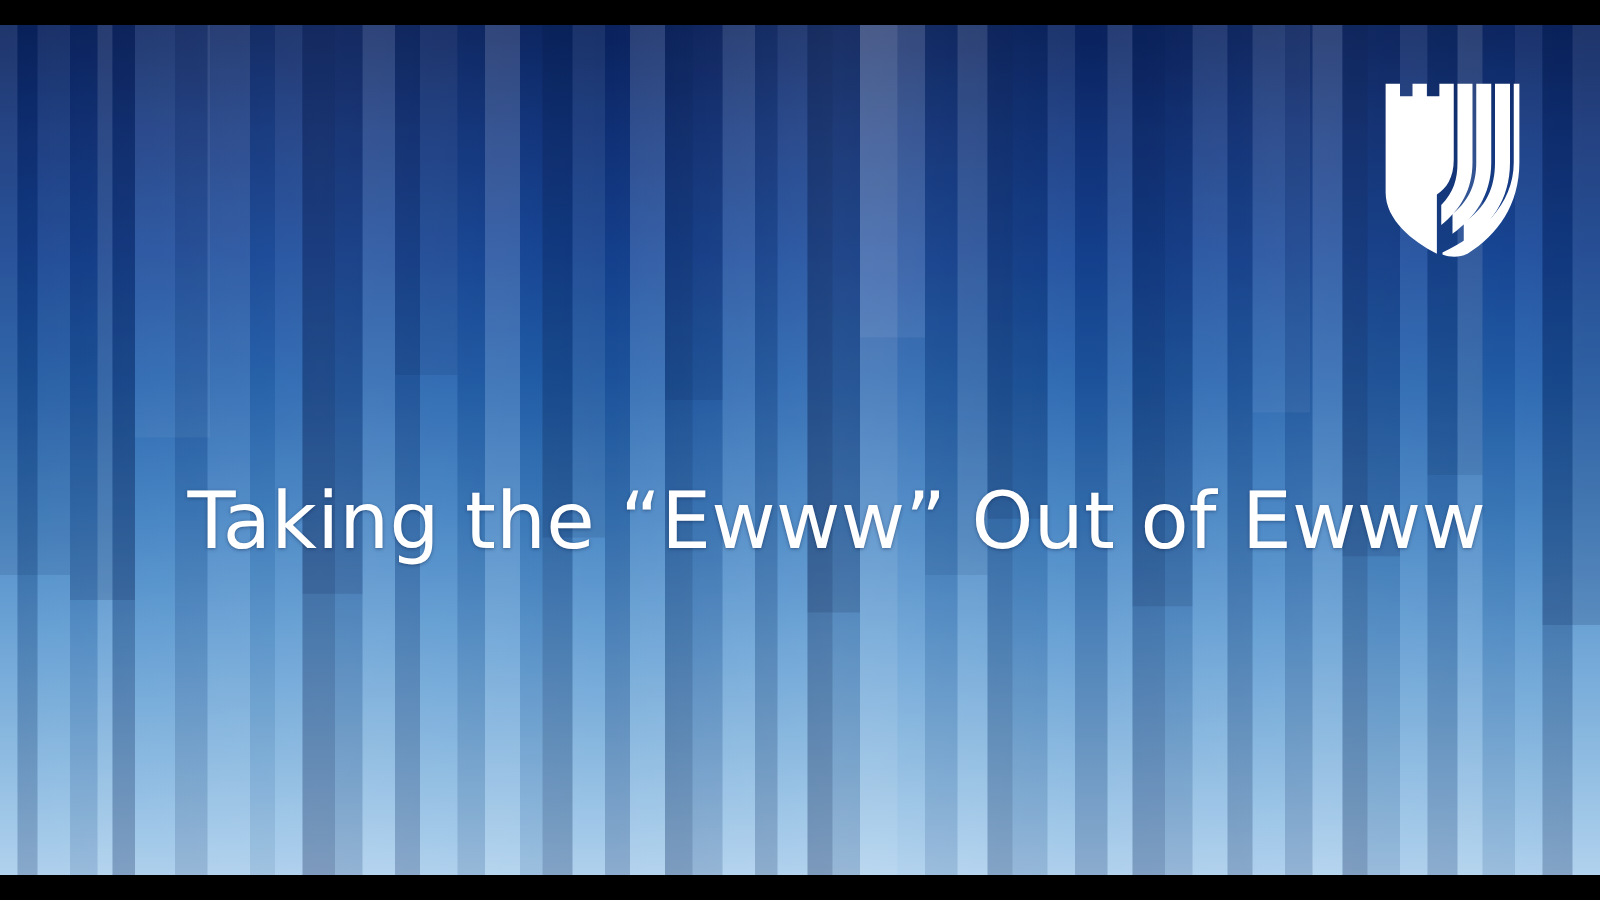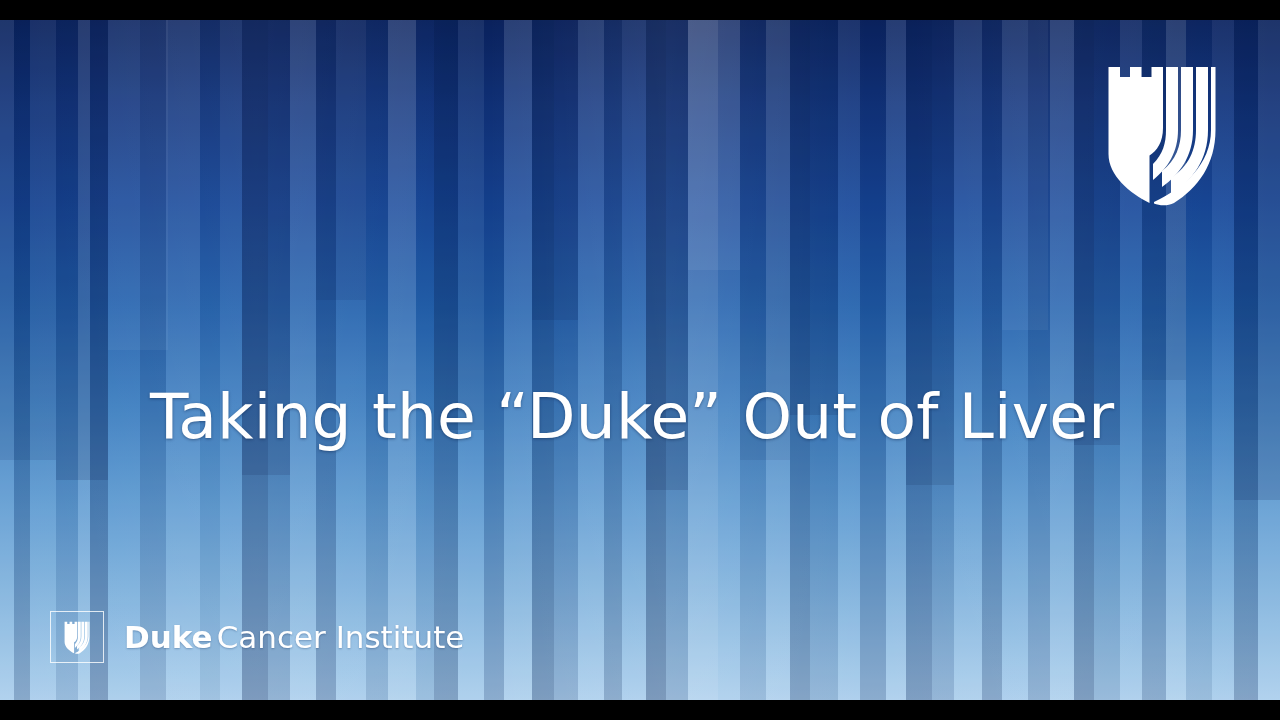--- a/index.html
+++ b/index.html
@@ -230,21 +230,21 @@
         <div class="block" style="left: 740px; width: 50px; height: 440px; background: rgba(4, 24, 72, 0.09);"></div>
         <div class="block" style="left: 790px; width: 48px; height: 395px; background: rgba(4, 24, 72, 0.15);"></div>
         <div class="block" style="left: 906px; width: 48px; height: 465px; background: rgba(4, 24, 72, 0.13);"></div>
         <div class="block" style="left: 1002px; width: 46px; height: 310px; background: rgba(255, 255, 255, 0.05);"></div>
         <div class="block" style="left: 1074px; width: 46px; height: 425px; background: rgba(4, 24, 72, 0.14);"></div>
         <div class="block" style="left: 1142px; width: 44px; height: 360px; background: rgba(4, 24, 72, 0.11);"></div>
         <div class="block" style="left: 1234px; width: 46px; height: 480px; background: rgba(4, 24, 72, 0.16);"></div>
       </div>
     <div id="bg-sheen"></div>
 
-    <h1 id="slide-title">Taking the “Duke” Out of Liver</h1>
+    <h1 id="slide-title">Taking the “Ewww” Out of Ewww</h1>
 
     <div id="duke-shield-mark">
       <svg viewBox="0 0 112 142" xmlns="http://www.w3.org/2000/svg" aria-hidden="true">
         <g fill="#ffffff">
 
           <path d="M4 6
                    L4 16 L12 16 L12 6
                    L24 6 L24 16 L32 16 L32 6
                    L44 6 L44 16 L52 16 L52 6
                    L62 6
@@ -313,37 +313,18 @@
 
           <path d="M105 3 L109.5 3 L109.5 66
                    C109.5 100 92 124 68 139
                    C62 142 54 142 48 139.5
                    L48 138
                    C78 124 105 100 105 66 Z"></path>
         </g>
       </svg>
     </div>
 
-    <div id="dci-lockup">
-      <div id="dci-shield-box">
-        <svg viewBox="0 0 112 142" xmlns="http://www.w3.org/2000/svg" aria-hidden="true">
-          <g fill="#ffffff">
-            <path d="M2.5 3 L14 3 L14 13 L24 13 L24 3 L35.5 3 L35.5 13 L45.5 13 L45.5 3
-                     L57 3 L57 64
-                     C57 78 51 87 43.5 91.5
-                     L43.5 139
-                     C24 129 2.5 112 2.5 90 Z"></path>
-            <path d="M60 3 L72 3 L72 66 C72 88 62 104 47 116 L47 100 C57 90 60 79 60 66 Z"></path>
-            <path d="M75 3 L87 3 L87 66 C87 92 74 110 56 123 L56 107 C70 96 75 82 75 66 Z"></path>
-            <path d="M90 3 L102 3 L102 66 C102 96 86 117 65 130 L65 114 C83 102 90 86 90 66 Z"></path>
-            <path d="M105 3 L109.5 3 L109.5 66 C109.5 100 92 124 68 139
-                     C62 142 54 142 48 139.5 L48 138 C78 124 105 100 105 66 Z"></path>
-          </g>
-        </svg>
-      </div>
-      <div id="dci-wordmark"><span class="wm-bold">Duke</span><span class="wm-light">Cancer Institute</span></div>
-    </div>
 
   </div>
 
   <div class="letterbox bottom"></div>
 
 </div>
 
 </body></html>

